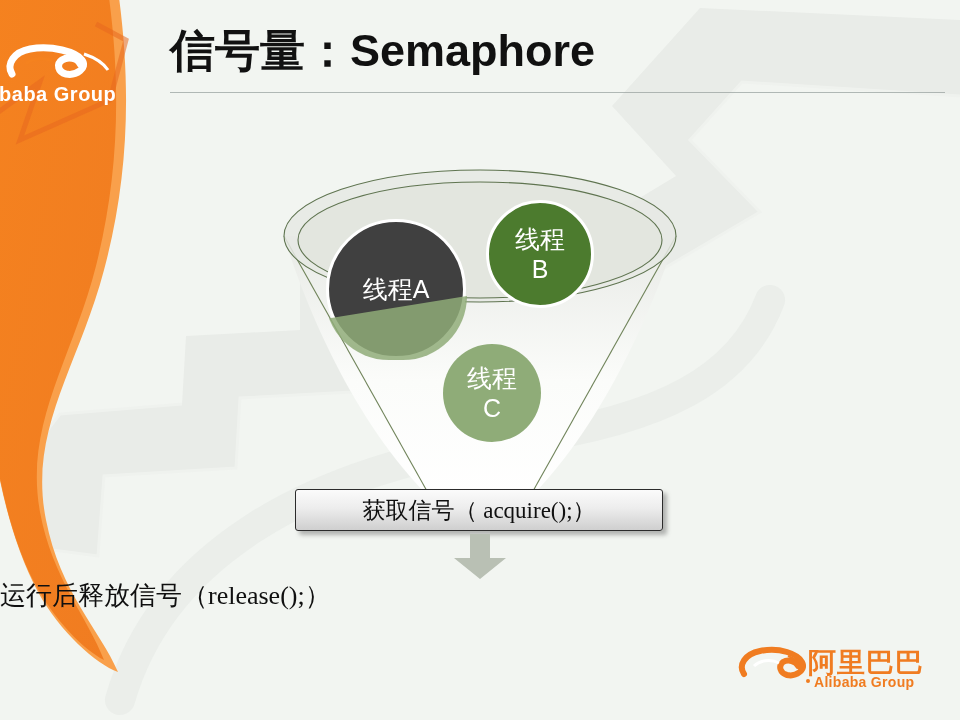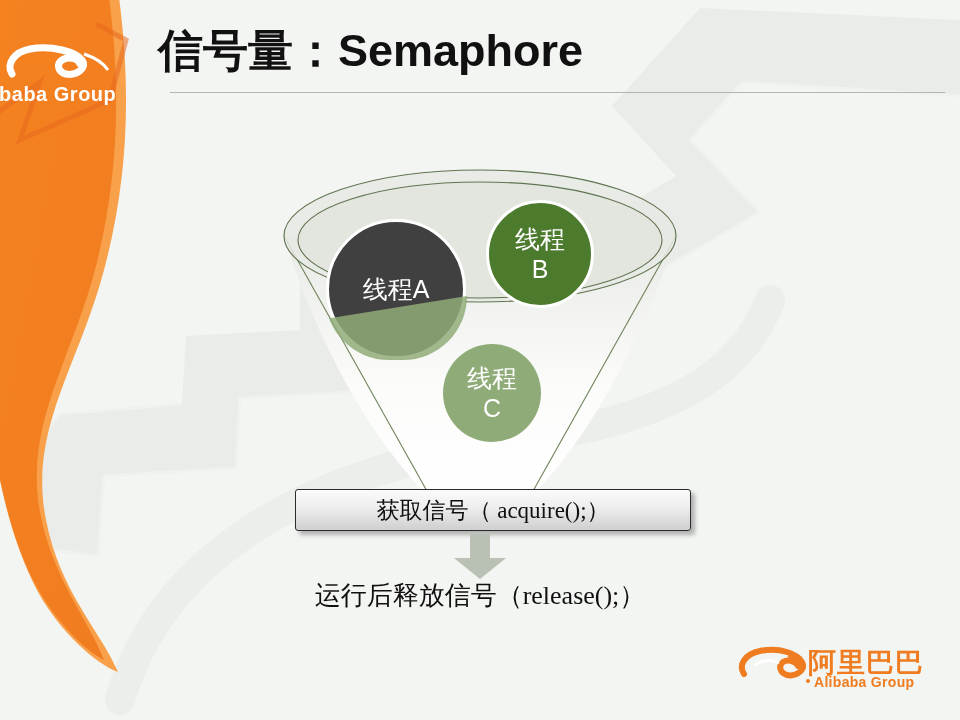--- a/index.html
+++ b/index.html
@@ -23,21 +23,21 @@
   .bg-layer {
     position: absolute;
     left: 0; top: 0;
     width: 960px;
     height: 720px;
     pointer-events: none;
   }
   
   #title-block {
     position: absolute;
-    left: 158px;
+    left: 170px;
     top: 22px;
     width: 770px;
   }
   #slide-title {
     font-size: 45px;
     font-weight: bold;
     color: #111111;
     letter-spacing: 0px;
     line-height: 58px;
     white-space: nowrap;
@@ -97,21 +97,21 @@
   #circle-c {
     left: 443px; top: 344px;
     width: 98px; height: 98px;
     background: #8fac78;
   }
   
   #acquire-box {
     position: absolute;
     left: 295px;
     top: 489px;
-    width: 396px;
+    width: 368px;
     height: 42px;
     border: 1px solid #2b2b2b;
     border-radius: 3px;
     background: linear-gradient(180deg, #fbfbfb 0%, #ededed 45%, #cfcfcf 100%);
     box-shadow: 4px 4px 4px rgba(80,80,80,.40);
     display: flex;
     align-items: center;
     justify-content: center;
     box-sizing: border-box;
   }
@@ -128,21 +128,20 @@
     top: 534px;
     width: 56px;
     height: 46px;
   }
   
   #release-text {
     position: absolute;
     left: 0;
     top: 578px;
     width: 960px;
-    text-align: center;
     font-family: "Liberation Serif", serif;
     font-size: 26px;
     color: #101010;
     white-space: nowrap;
   }
   
   #logo-topleft {
     position: absolute;
     left: 0; top: 40px;
     width: 140px;

